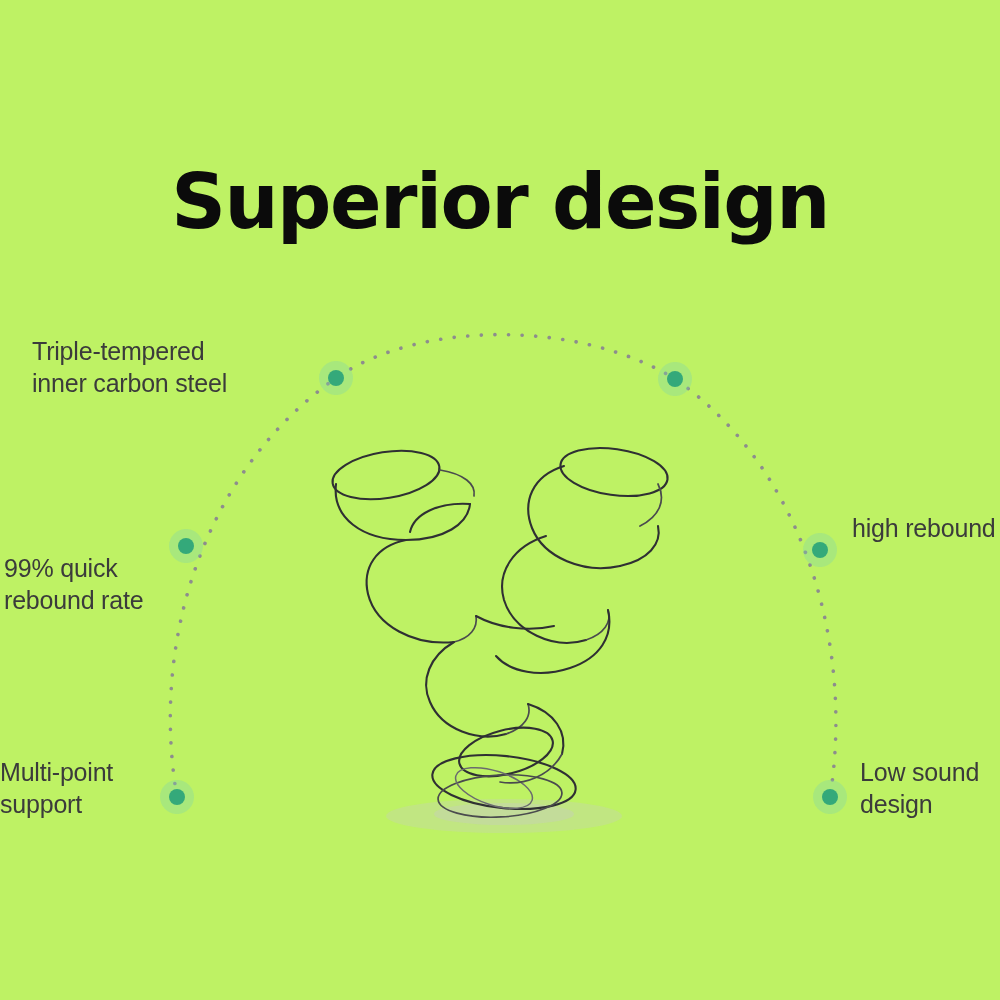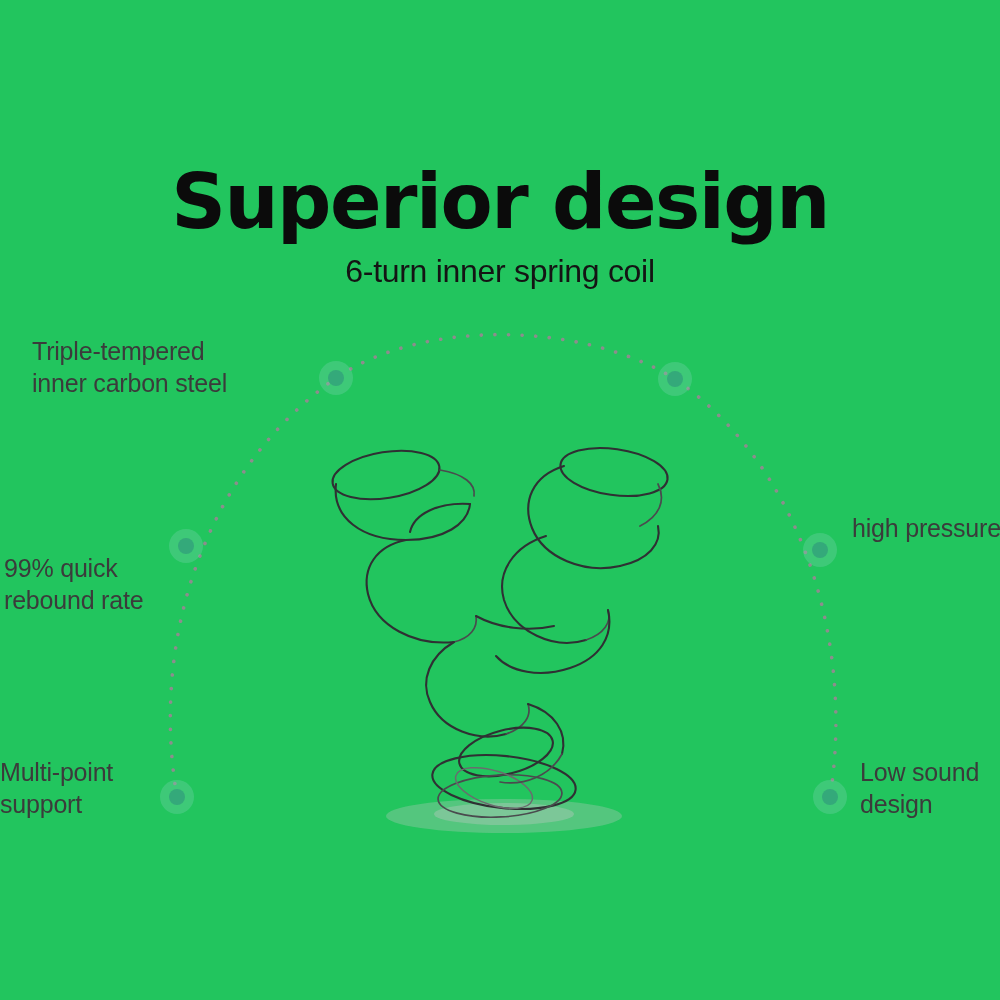--- a/index.html
+++ b/index.html
@@ -8,21 +8,21 @@
     background: #ffffff;
   }
   body {
     font-family: "Liberation Sans", sans-serif;
     -webkit-font-smoothing: antialiased;
   }
   #stage {
     position: relative;
     width: 1000px;
     height: 1000px;
-    background: #22c55e;
+    background: #bef264;
     overflow: hidden;
   }
 
   
   .heading-block {
     position: absolute;
     left: 0;
     top: 163px;
     width: 1000px;
     text-align: center;
@@ -119,21 +119,20 @@
   .coil.faint { stroke-width: 1.5; stroke: #6a6b6e; }
   .shadow-ell { fill: #c9c9c9; }
 </style>
 </head>
 <body>
 
 <div id="stage">
 
   <div class="heading-block">
     <h1 class="main-title">Superior design</h1>
-    <p class="sub-title">6-turn inner spring coil</p>
   </div>
 
   <svg id="arc-svg" viewBox="0 0 1000 1000">
     <path class="arc-path" d="M 177 797
                               C 150 640, 205 470, 336 378
                               C 420 320, 580 320, 675 379
                               C 800 465, 855 640, 830 797"></path>
   </svg>
 
   <div id="spring-wrap">
@@ -186,21 +185,21 @@
       <div class="marker" style="left: 675px; top: 379px;"></div>
       <div class="callout left-align" style="top: 336px; left: 700px;">
       </div>
       <div class="marker" style="left: 186px; top: 546px;"></div>
       <div class="callout right-align" style="top: 513px; left: 4px; width: 28px; margin-top: 40px;">
         <span class="cl">99% quick</span>
         <span class="cl">rebound rate</span>
       </div>
       <div class="marker" style="left: 820px; top: 550px;"></div>
       <div class="callout left-align" style="top: 513px; left: 852px;">
-        <span class="cl">high pressure</span>
+        <span class="cl">high rebound</span>
       </div>
       <div class="marker" style="left: 177px; top: 797px;"></div>
       <div class="callout right-align" style="top: 757px; left: 0px; width: 30px;">
         <span class="cl">Multi-point</span>
         <span class="cl">support</span>
       </div>
       <div class="marker" style="left: 830px; top: 797px;"></div>
       <div class="callout left-align" style="top: 757px; left: 860px;">
         <span class="cl">Low sound</span>
         <span class="cl">design</span>

